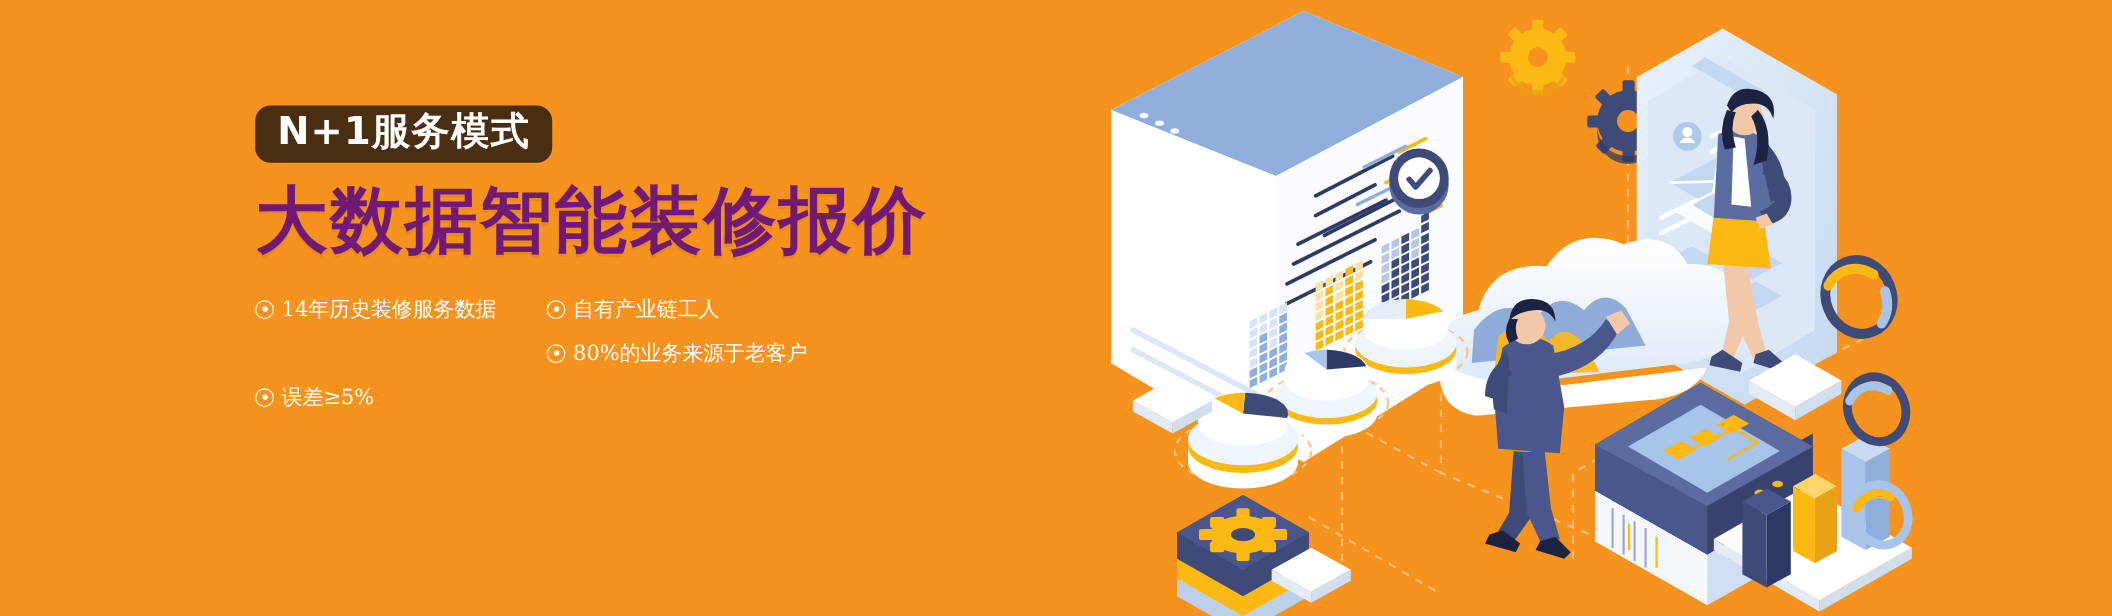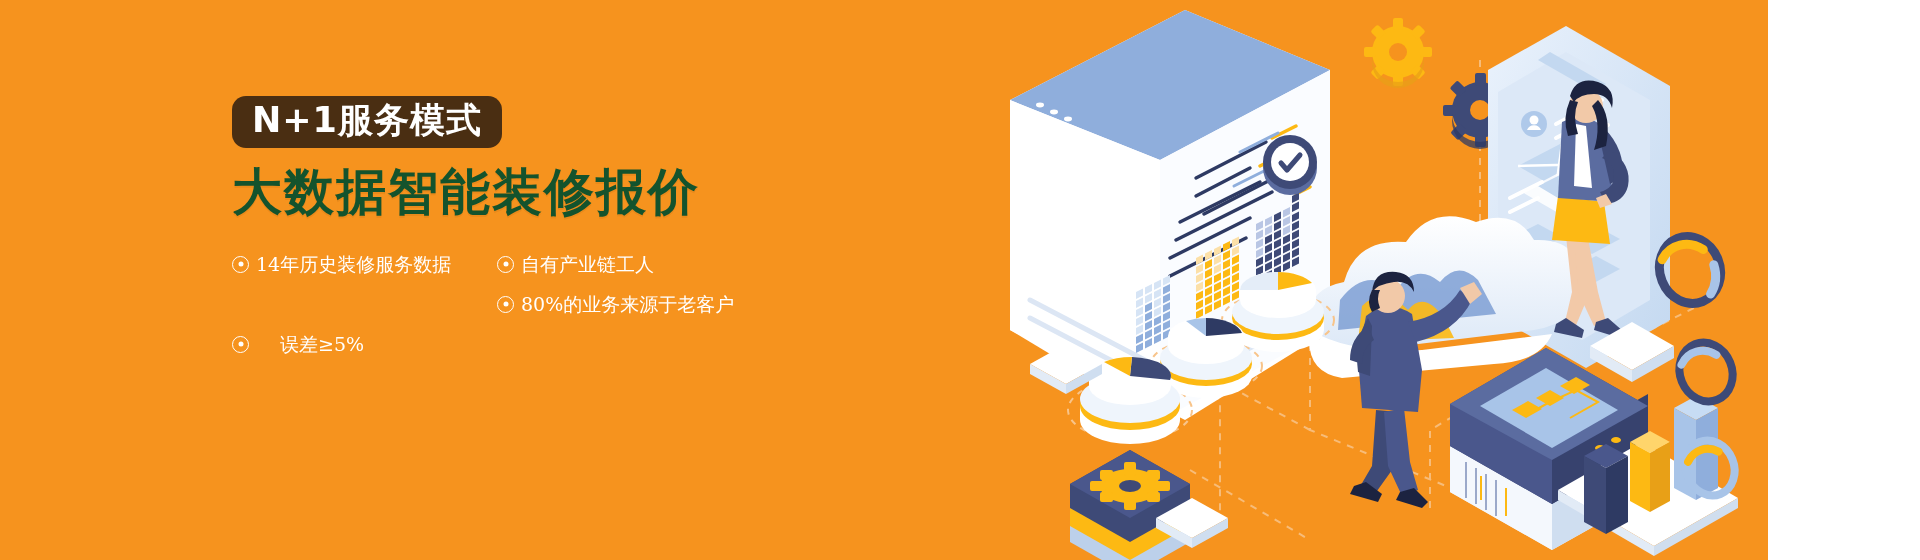--- a/index.html
+++ b/index.html
@@ -1,40 +1,40 @@
 <!DOCTYPE html>
 <html><head>
 <meta charset="utf-8">
 <style>
   html,body{margin:0;padding:0;}
   body{
     width:1920px;height:560px;overflow:hidden;
     font-family:"Liberation Sans","DejaVu Sans",sans-serif;
   }
   .banner{
-    position:relative;width:1768px;height:560px;
+    position:relative;width:1920px;height:560px;
     background:#F6931E;overflow:hidden;
   }
 
   
   .copy{position:absolute;left:232px;top:96px;width:780px;}
 
   .badge{
     display:inline-block;
     background:#4A2E12;color:#FFFFFF;
     font-family:"DejaVu Sans","Liberation Sans",sans-serif;
     font-size:35px;font-weight:700;letter-spacing:1px;
     padding:6px 20px 9px 20px;border-radius:14px;
     line-height:1.05;white-space:nowrap;
   }
 
   .headline{
     margin-top:18px;
     font-family:"DejaVu Sans","Liberation Sans",sans-serif;
-    font-size:50px;font-weight:700;color:#14532d;
+    font-size:66px;font-weight:700;color:#701a75;
     letter-spacing:2px;line-height:1.05;white-space:nowrap;
     text-shadow:0 2px 0 rgba(150,70,0,.12);
   }
 
   .bullets{
     margin-top:26px;
     display:grid;
     grid-template-columns:265px auto;
     grid-auto-rows:40px;
     align-items:center;
@@ -51,21 +51,21 @@
     margin-right:7px;flex:none;
     position:relative;
   }
   .bullet .dot::after{
     content:"";position:absolute;left:50%;top:50%;
     width:5px;height:5px;border-radius:50%;background:#FFFFFF;
     transform:translate(-50%,-50%);
   }
   .b-r1c1{grid-column:1;grid-row:1;}
   .b-r2c1{grid-column:1;grid-row:2;}
-  .b-r3c1{grid-column:1;grid-row:3;gap:24px;}
+  .b-r3c1{grid-column:1;grid-row:3;}
   .b-r1c2{grid-column:2;grid-row:1;}
   .b-r2c2{grid-column:2;grid-row:2;text-align:right;}
 
   
   .art{position:absolute;left:1010px;top:0;width:910px;height:560px;}
   .art svg{display:block;width:910px;height:560px;}
 </style>
 </head>
 <body>
 

